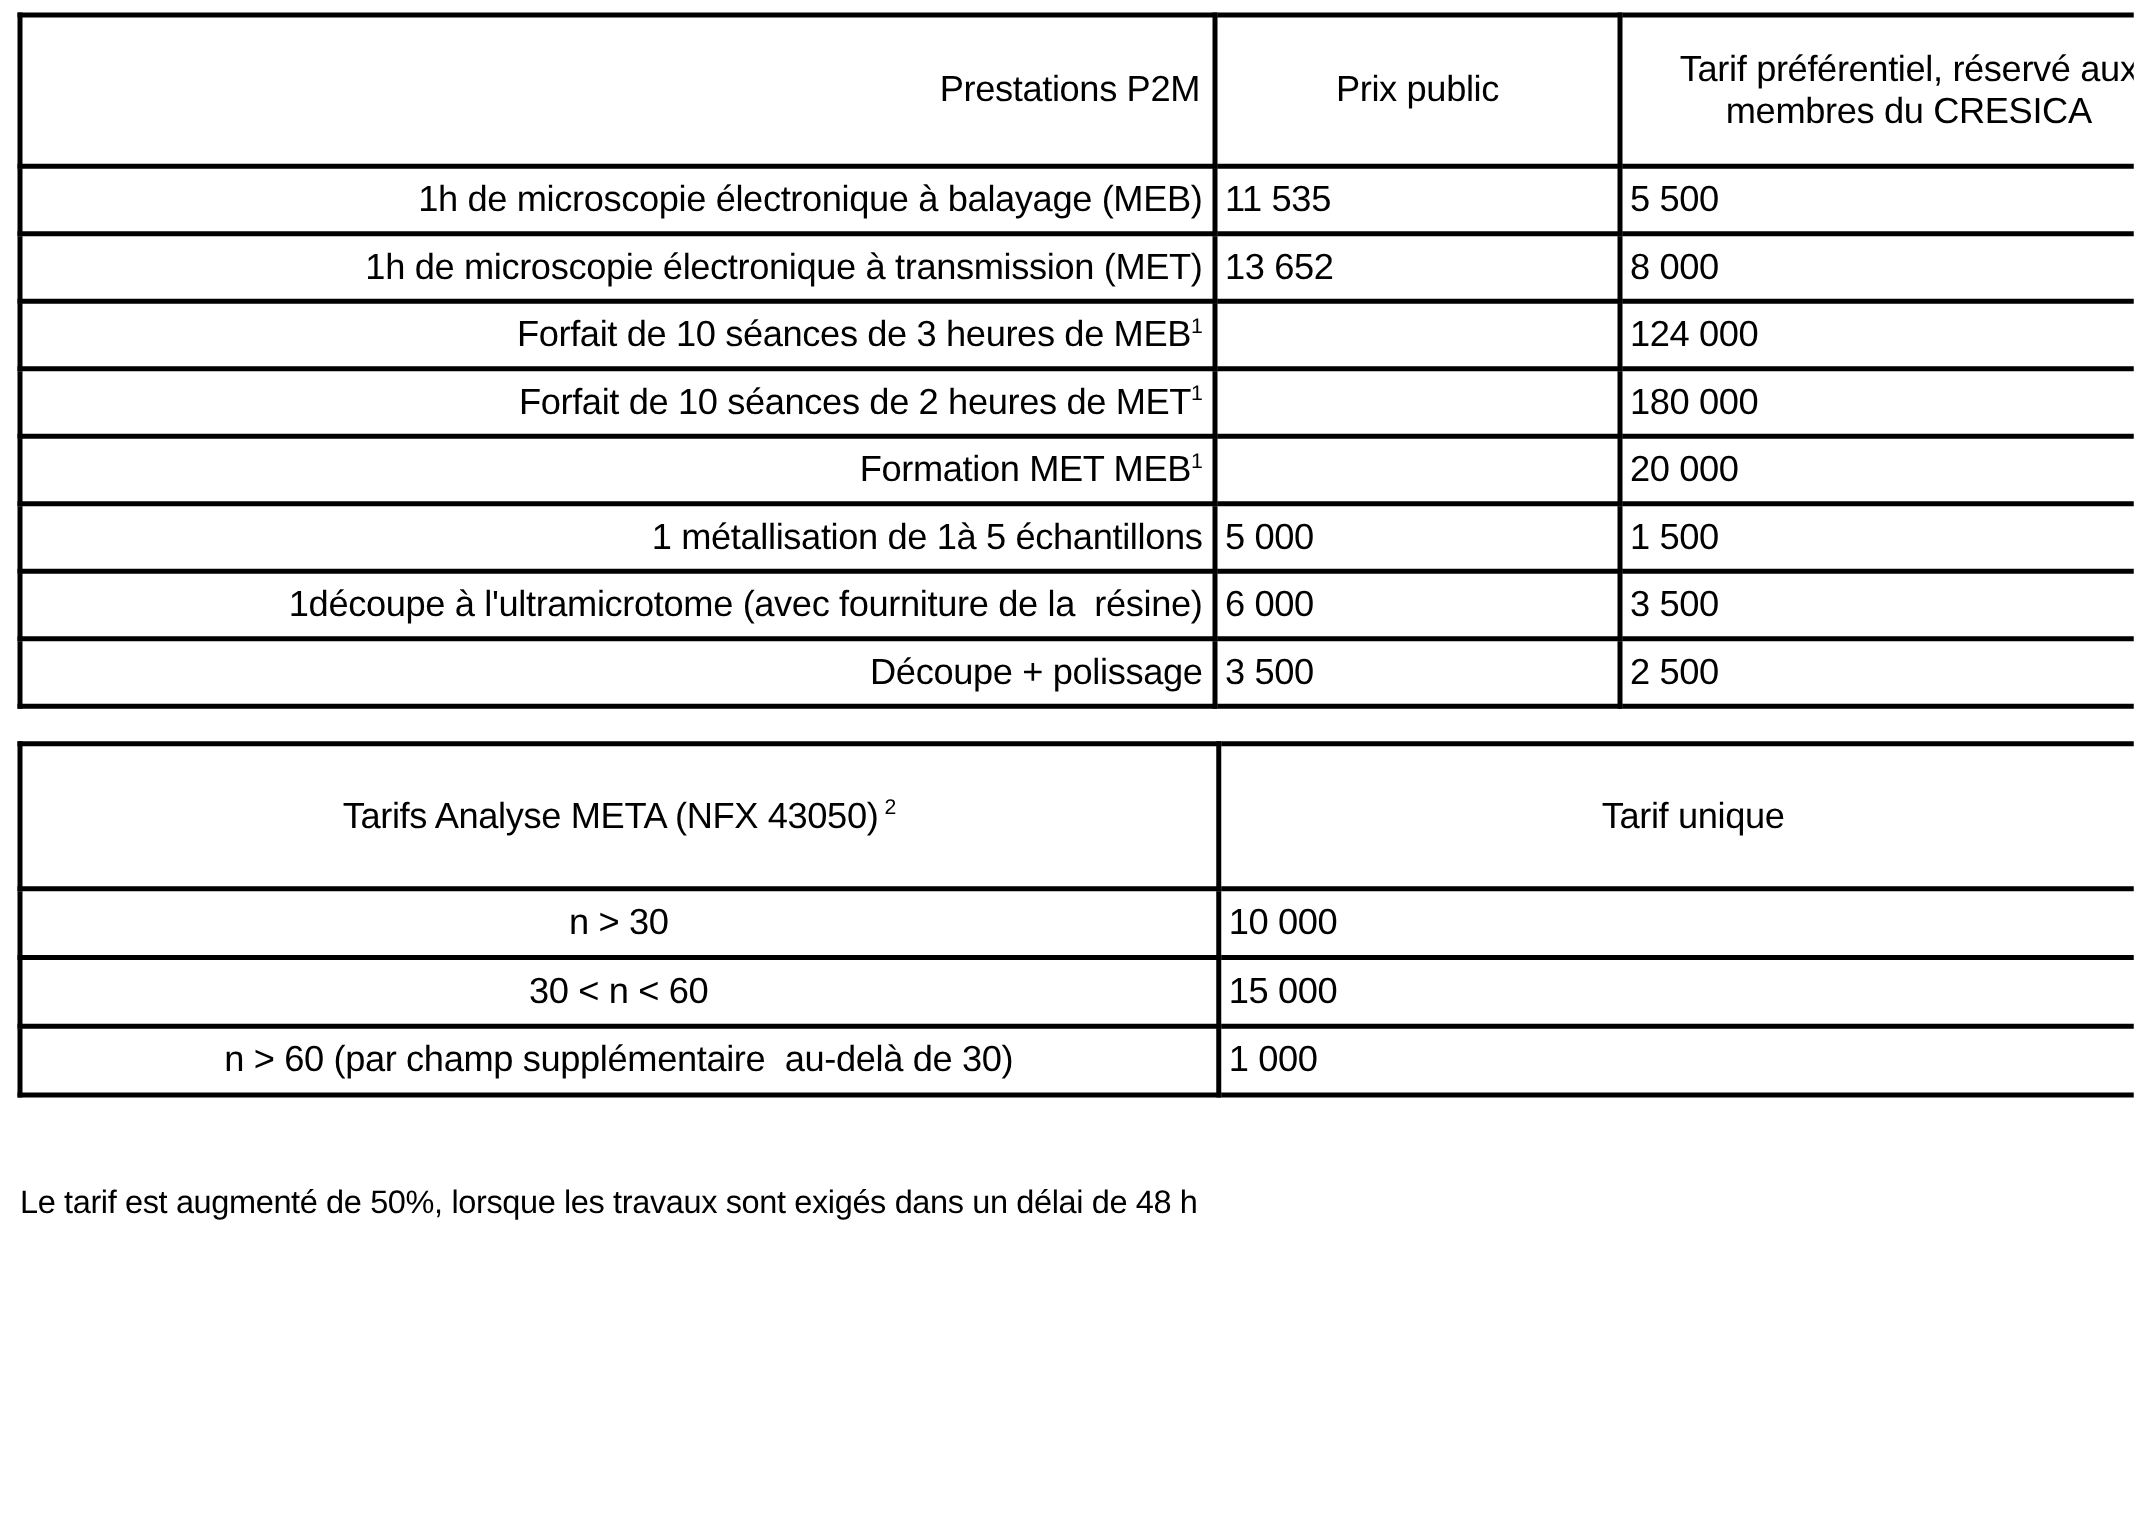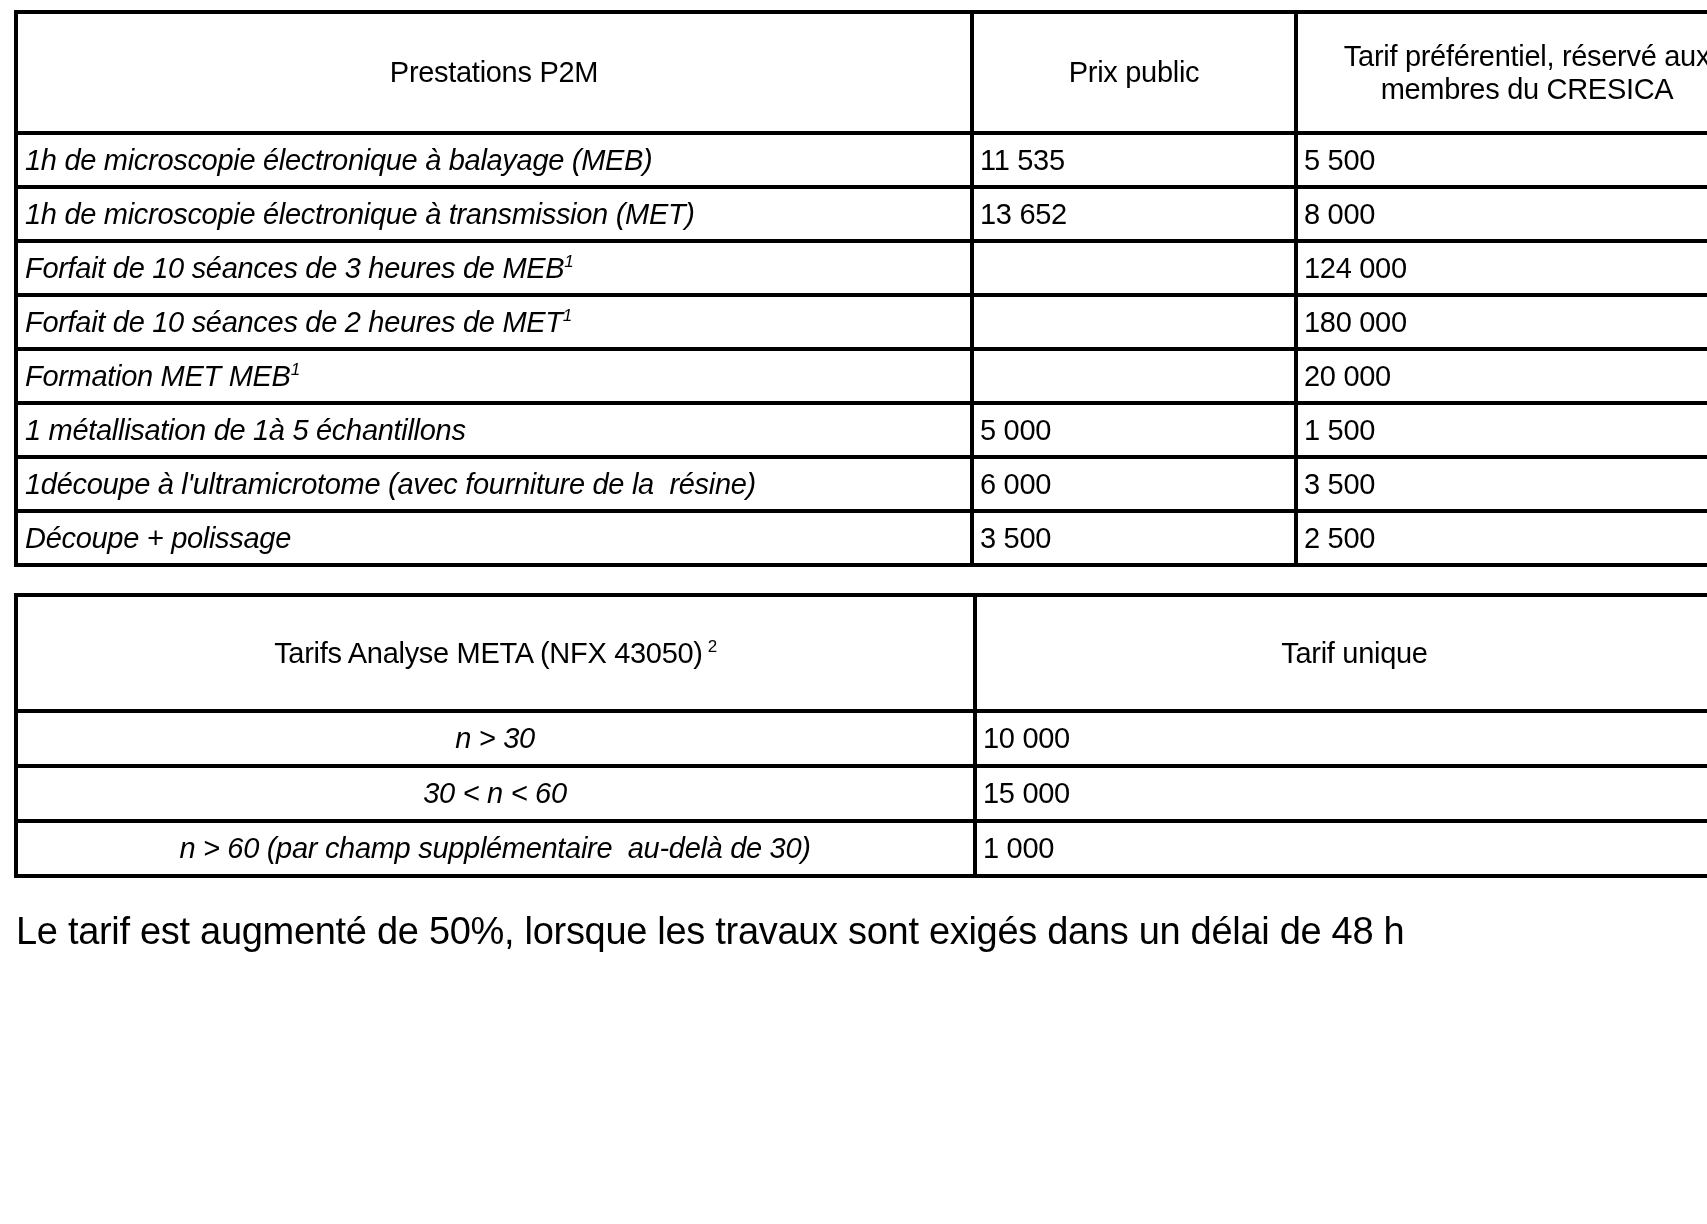--- a/index.html
+++ b/index.html
@@ -28,28 +28,27 @@
   }
   td {
     font-size: 29px;
     letter-spacing: -0.3px;
     vertical-align: middle;
   }
   .cell-label {
     text-align: left;
     padding: 0 8px 0 7px;
     white-space: pre-wrap;
-    font-style: italic;
   }
   .cell-num { text-align: left; padding: 0 6px; }
 
   
   #table1 th { height: 117px; }
   #table1 td { height: 50px; }
-  #table1 .c1 { width: 932px; }
+  #table1 .c1 { width: 932px; text-align: right; }
   #table1 .c2 { width: 300px; }
   #table1 .c3 { width: 438px; }
 
   
   #table2 { margin-top: 26px; }
   #table2 th { height: 112px; }
   #table2 td { height: 51px; }
   #table2 .c1 { width: 935px; text-align: center; }
   #table2 .c2 { width: 735px; }
 
@@ -65,23 +64,23 @@
     font-size: 20px;
     letter-spacing: 0;
     margin-top: 56px;
     margin-left: 6px;
   }
   .footnote sup { font-size: 13px; }
   #footnote2 { margin-top: 66px; }
   #footnote2 sup { margin-right: 7px; }
 
   .closing {
-    font-size: 38px;
+    font-size: 26px;
     letter-spacing: -0.3px;
-    margin-top: 32px;
+    margin-top: 68px;
     margin-left: 2px;
   }
 </style>
 </head>
 <body>
 
 <div class="page">
 
   <table id="table1">
     <thead>

